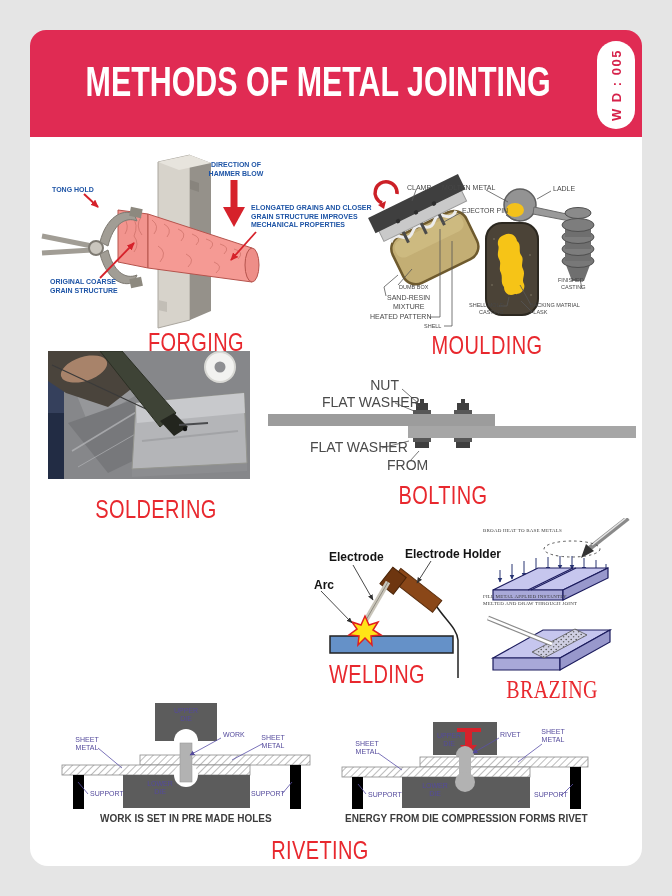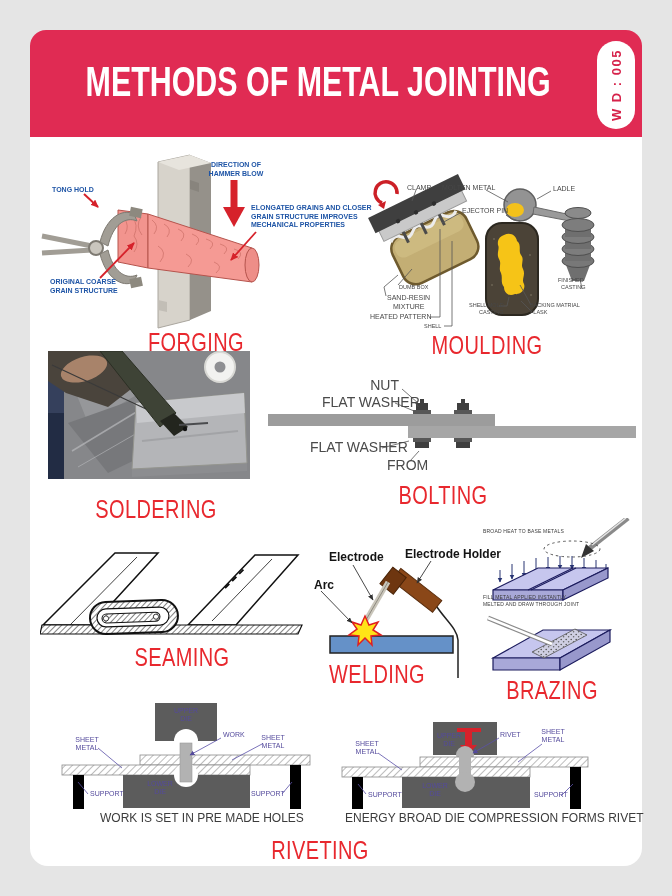--- a/index.html
+++ b/index.html
@@ -18,21 +18,21 @@
   .lbl span{display:block;}
   .ctr{text-align:center;}
   .rt{text-align:right;}
   .t-blue{color:#1f55a6;font-weight:700;font-size:7px;line-height:8.5px;}
   .t-gray{color:#474747;font-size:7px;line-height:8.5px;}
   .t-gray-sm{color:#474747;font-size:5.5px;line-height:7px;}
   .t-dk{color:#141414;font-weight:700;font-size:12px;line-height:9px;}
   .t-purple{color:#544a9c;font-size:7px;line-height:8px;}
   .t-tiny{color:#3a3a3a;font-size:5px;line-height:6.5px;letter-spacing:.2px;}
   .t-bolt{color:#4a4a4a;font-size:14px;line-height:11px;}
-  .t-cap{color:#3c3c3c;font-size:12px;line-height:11px;}
+  .t-cap{color:#3c3c3c;font-size:10px;line-height:11px;font-weight:bold;}
   .sec-title{position:absolute;color:#e8282e;font-size:25px;font-weight:400;letter-spacing:.5px;
     transform:translateX(-50%) scaleX(.8);white-space:nowrap;}
 </style>
 </head>
 <body>
 
 <div id="poster">
 
   <svg width="0" height="0" style="position:absolute" aria-hidden="true">
     <defs>
@@ -283,38 +283,20 @@
       </div>
     <div class="lbl t-bolt" style="left:52px;top:69px;">
         <span>FLAT WASHER</span>
       </div>
     <div class="lbl t-bolt" style="left:129px;top:87px;">
         <span>FROM</span>
       </div>
     <div class="sec-title" style="left:185px;top:108px;">BOLTING</div>
   </div>
 
-  <div class="sec" style="left:40px;top:533px;width:265px;height:138px;">
-    <svg width="265" height="105" viewBox="0 0 265 105">
-      <polygon points="3,92 75,20 118,20 52,92" fill="#ffffff" stroke="#111" stroke-width="1.5"></polygon>
-      <line x1="30" y1="92" x2="97" y2="24" stroke="#111" stroke-width=".8"></line>
-      <polygon points="148,92 215,22 258,22 196,92" fill="#ffffff" stroke="#111" stroke-width="1.5"></polygon>
-      <line x1="172" y1="88" x2="232" y2="26" stroke="#111" stroke-width=".8"></line>
-      <line x1="185" y1="55" x2="205" y2="35" stroke="#111" stroke-width="2" stroke-dasharray="6 4"></line>
-      <polygon points="2,92 262,92 258,101 0,101" fill="url(#hatchK)" stroke="#111" stroke-width="1.2"></polygon>
-      <g transform="rotate(-2 93 85)">
-        <rect x="50" y="68" width="88" height="32" rx="16" fill="url(#hatchK)" stroke="#111" stroke-width="2"></rect>
-        <rect x="57" y="75" width="72" height="18" rx="9" fill="#ffffff" stroke="#111" stroke-width="1.2"></rect>
-        <rect x="62" y="80" width="58" height="9" rx="4.5" fill="url(#hatchK)" stroke="#111" stroke-width="1"></rect>
-        <circle cx="66" cy="84.5" r="2.6" fill="#fff" stroke="#111" stroke-width=".8"></circle>
-        <circle cx="116" cy="84.5" r="2.6" fill="#fff" stroke="#111" stroke-width=".8"></circle>
-      </g>
-    </svg>
-    <div class="sec-title" style="left:142px;top:110px;">SEAMING</div>
-  </div>
 
   <div class="sec" style="left:305px;top:528px;width:180px;height:162px;">
     <svg width="180" height="162" viewBox="0 0 180 162">
       <path d="M130,76 C140,92 152,100 153,112 L153,150" fill="none" stroke="#222" stroke-width="1.5"></path>
       <rect x="25" y="108" width="123" height="17" fill="#6591c8" stroke="#222" stroke-width="1.5"></rect>
       <g>
         <rect x="86" y="55" width="52" height="15" fill="#8a4718" stroke="#5a2e0e" stroke-width="1" transform="rotate(38 112 62)"></rect>
         <rect x="80" y="42" width="17" height="21" fill="#6e3610" stroke="#4a2408" stroke-width="1" transform="rotate(38 88 52)"></rect>
       </g>
       <line x1="83" y1="54" x2="61" y2="92" stroke="#c9c5ba" stroke-width="5"></line>
@@ -331,21 +313,21 @@
       </div>
     <div class="lbl t-dk" style="left:100px;top:22px;">
         <span>Electrode Holder</span>
       </div>
     <div class="lbl t-dk" style="left:9px;top:53px;">
         <span>Arc</span>
       </div>
     <div class="sec-title" style="left:72px;top:132px;">WELDING</div>
   </div>
 
-  <div class="sec" style="left:480px;top:518px;width:165px;height:195px;">
+  <div class="sec" style="left:480px;top:518px;width:165px;height:195px;font-family:Liberation Serif, serif;">
     <svg width="165" height="195" viewBox="0 0 165 195">
       <g>
         <line x1="148" y1="0" x2="110" y2="30" stroke="#8a8a8a" stroke-width="5"></line>
         <line x1="146" y1="0" x2="112" y2="27" stroke="#e5e5e5" stroke-width="1.5"></line>
         <polygon points="106,26 114,33 101,40" fill="#333"></polygon>
       </g>
       <ellipse cx="92" cy="31" rx="28" ry="8" fill="none" stroke="#555" stroke-width="1" stroke-dasharray="2.5 3"></ellipse>
       <g stroke="#283473" stroke-width="1" fill="none">
         <line x1="20" y1="52" x2="20" y2="64" marker-end="url(#mB)"></line>
           <line x1="32" y1="46" x2="32" y2="61" marker-end="url(#mB)"></line>
@@ -479,18 +461,18 @@
       <span>SHEET</span>
         <span>METAL</span>
       </div>
     <div class="lbl t-purple" style="left:328px;top:93px;">
         <span>SUPPORT</span>
       </div>
     <div class="lbl t-purple" style="left:494px;top:93px;">
         <span>SUPPORT</span>
       </div>
     <div class="lbl t-cap ctr" style="left:305px;top:115px;width:212px;">
-        <span>ENERGY BROAD DIE COMPRESSION FORMS RIVET</span>
+        <span>ENERGY FROM DIE COMPRESSION FORMS RIVET</span>
       </div>
     <div class="sec-title" style="left:280px;top:138px;">RIVETING</div>
   </div>
 
 </div>
 
 </body></html>

